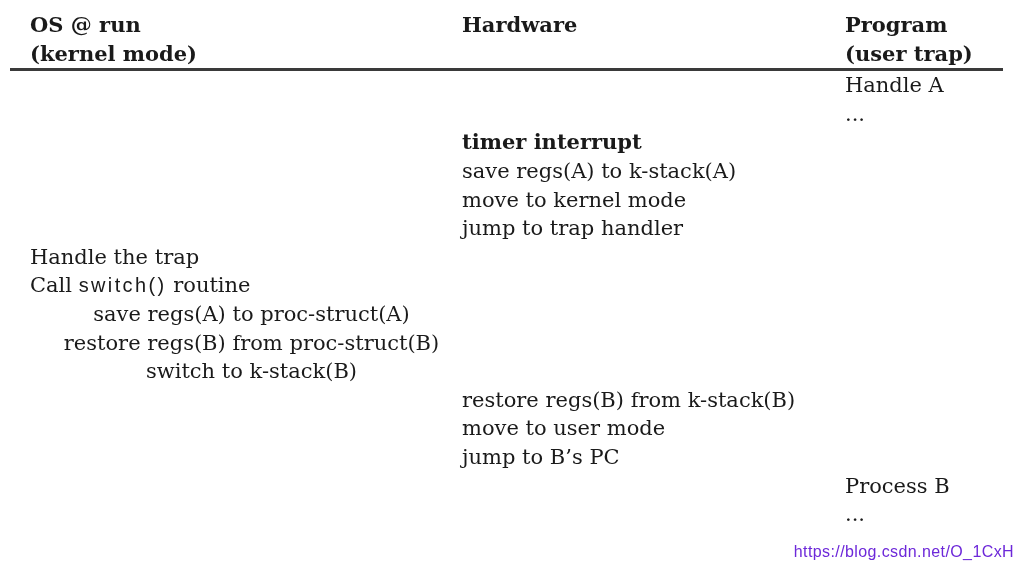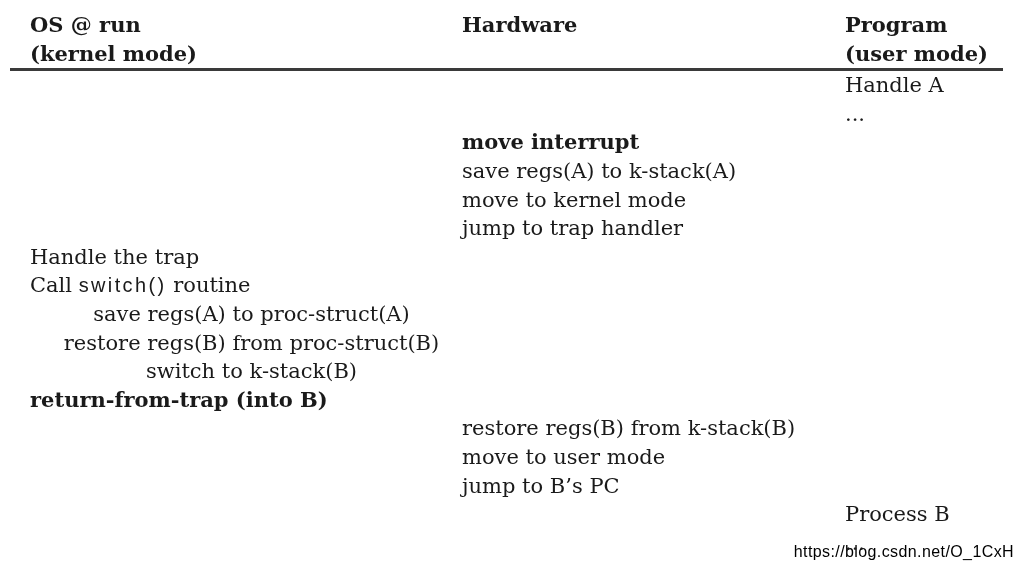--- a/index.html
+++ b/index.html
@@ -43,60 +43,60 @@
     letter-spacing: 0.12em;
   }
   .watermark {
     position: absolute;
     right: 8px;
     bottom: 11px;
     z-index: 0;
     font-family: "Liberation Sans", sans-serif;
     font-size: 16px;
     letter-spacing: 0.4px;
-    color: #000000;
+    color: #6d28d9;
   }
 </style>
 </head>
 <body>
 
 <div class="figure">
 
   <div class="watermark">https://blog.csdn.net/O_1CxH</div>
 
   <header class="head-row">
     <div class="cell bold">
       <div>OS @ run</div>
       <div>(kernel mode)</div>
     </div>
     <div class="cell bold">
       <div>Hardware</div>
     </div>
     <div class="cell bold">
       <div>Program</div>
-      <div>(user mode)</div>
+      <div>(user trap)</div>
     </div>
   </header>
 
   <div class="rule"></div>
 
   <div class="rows" id="rows">
       <div class="row">
         <div class="cell"></div>
         <div class="cell"></div>
         <div class="cell"><span>Handle A</span></div>
       </div>
       <div class="row">
         <div class="cell"></div>
         <div class="cell"></div>
         <div class="cell"><span>...</span></div>
       </div>
       <div class="row">
         <div class="cell"></div>
-        <div class="cell bold"><span>move interrupt</span></div>
+        <div class="cell bold"><span>timer interrupt</span></div>
         <div class="cell"></div>
       </div>
       <div class="row">
         <div class="cell"></div>
         <div class="cell"><span>save regs(A) to k-stack(A)</span></div>
         <div class="cell"></div>
       </div>
       <div class="row">
         <div class="cell"></div>
         <div class="cell"><span>move to kernel mode</span></div>
@@ -126,25 +126,20 @@
         <div class="cell indent"><span>restore regs(B) from proc-struct(B)</span></div>
         <div class="cell"></div>
         <div class="cell"></div>
       </div>
       <div class="row">
         <div class="cell indent"><span>switch to k-stack(B)</span></div>
         <div class="cell"></div>
         <div class="cell"></div>
       </div>
       <div class="row">
-        <div class="cell bold"><span>return-from-trap (into B)</span></div>
-        <div class="cell"></div>
-        <div class="cell"></div>
-      </div>
-      <div class="row">
         <div class="cell"></div>
         <div class="cell"><span>restore regs(B) from k-stack(B)</span></div>
         <div class="cell"></div>
       </div>
       <div class="row">
         <div class="cell"></div>
         <div class="cell"><span>move to user mode</span></div>
         <div class="cell"></div>
       </div>
       <div class="row">

